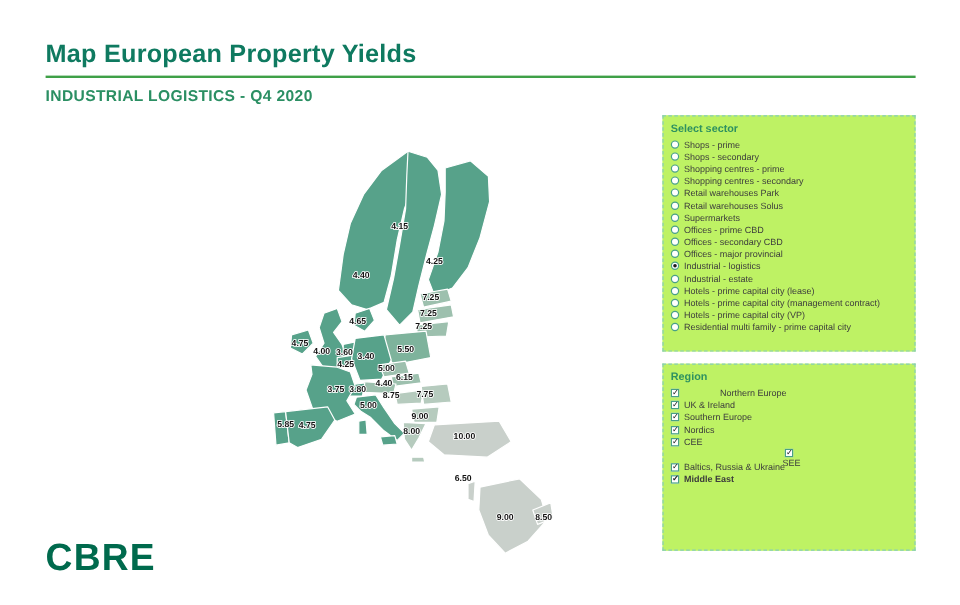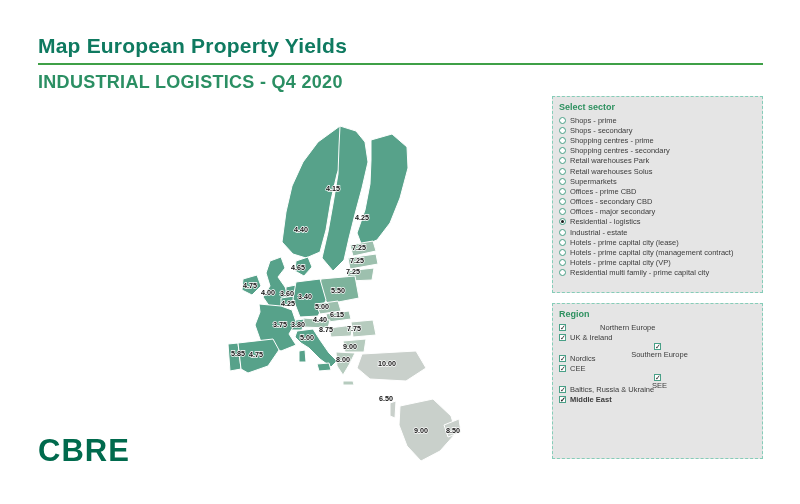--- a/index.html
+++ b/index.html
@@ -5,49 +5,49 @@
   * { margin:0; padding:0; box-sizing:border-box; }
   html,body { width:800px; height:504px; background:#ffffff; overflow:hidden;
               font-family:"Liberation Sans", sans-serif; }
   .stage { position:relative; width:800px; height:504px; background:#fff;padding-left:39px; }
 
   
   .title { position:absolute; left:38px; top:34px; font-size:21px; font-weight:bold;
            color:#0f7a60; letter-spacing:0.2px; }
   .rule  { position:absolute; left:38px; top:63px; width:725px; height:0;
            border-top:2px solid #3fa047; }
-  .subtitle { position:absolute; left:38px; top:72px; font-size:18px; font-weight:bold;
+  .subtitle { position:absolute; left:38px; top:72px; font-size:13px; font-weight:bold;
               color:#2b8f63; letter-spacing:0.3px; }
 
   
   .mapwrap { position:absolute; left:150px; top:120px; width:410px; height:370px; }
   .mapwrap svg { width:100%; height:100%; display:block; }
   .mapwrap path { stroke:#ffffff; stroke-width:1; stroke-linejoin:round; }
   .maplabel { font-size:7.2px; font-weight:bold; fill:#111111;
               paint-order:stroke; stroke:#ffffff; stroke-width:1.4px;
               text-anchor:middle; font-family:"Liberation Sans", sans-serif; }
 
   
   .panel { position:absolute; left:552px; width:211px; border:1px dashed #85cdb8;
-           background:#e5e5e5; padding:5px 6px 4px 6px; }
+           background:#bef264; padding:5px 6px 4px 6px; }
   .panel.sector { top:96px;  height:197px; }
   .panel.region { top:303px; height:156px; }
   .panel-title { font-size:9px; font-weight:bold; color:#2e9160; margin-bottom:3px; }
   .optrow { display:flex; align-items:center; height:10.2px; cursor:pointer; }
   .optrow .lbl { font-size:7.5px; color:#3c3c3c; margin-left:4px; white-space:nowrap; }
   .radio { width:7px; height:7px; border:1px solid #49a087; border-radius:50%;
            flex:0 0 7px; position:relative; background:#fff; }
   .radio.sel::after { content:''; position:absolute; left:1px; top:1px; width:3px;
            height:3px; border-radius:50%; background:#1a1a1a; }
   .check { width:7px; height:7px; border:1px solid #49a087; flex:0 0 7px;
            position:relative; background:#fff; font-size:7px; line-height:6px;
            color:#222; text-align:center; }
 
   
-  .logo { position:absolute; left:38px; top:433px; font-size:31px; font-weight:bold;
+  .logo { position:absolute; left:38px; top:447px; font-size:31px; font-weight:bold;
           color:#006a4d; letter-spacing:1px; transform:scaleY(1.02); }
 </style>
 </head>
 <body>
 
 <div class="stage">
 
   <div class="title">Map European Property Yields</div>
   <div class="rule"></div>
   <div class="subtitle">INDUSTRIAL LOGISTICS - Q4 2020</div>
@@ -156,25 +156,25 @@
         <div class="optrow">
           <span class="radio"></span>
           <span class="lbl">Offices - prime CBD</span>
         </div>
         <div class="optrow">
           <span class="radio"></span>
           <span class="lbl">Offices - secondary CBD</span>
         </div>
         <div class="optrow">
           <span class="radio"></span>
-          <span class="lbl">Offices - major secondary</span>
+          <span class="lbl">Offices - major provincial</span>
         </div>
         <div class="optrow">
           <span class="radio sel"></span>
-          <span class="lbl">Residential - logistics</span>
+          <span class="lbl">Industrial - logistics</span>
         </div>
         <div class="optrow">
           <span class="radio"></span>
           <span class="lbl">Industrial - estate</span>
         </div>
         <div class="optrow">
           <span class="radio"></span>
           <span class="lbl">Hotels - prime capital city (lease)</span>
         </div>
         <div class="optrow">
@@ -196,21 +196,21 @@
     <div class="panel-title">Region</div>
     <div id="region-list">
         <div class="optrow" style="height: 10.4px; gap: 30px;">
           <span class="check">✓</span>
           <span class="lbl">Northern Europe</span>
         </div>
         <div class="optrow" style="height: 10.4px;">
           <span class="check">✓</span>
           <span class="lbl">UK &amp; Ireland</span>
         </div>
-        <div class="optrow" style="height: 10.4px; flex-direction: column;">
+        <div class="optrow" style="height: 10.4px;">
           <span class="check">✓</span>
           <span class="lbl">Southern Europe</span>
         </div>
         <div class="optrow" style="height: 10.4px;">
           <span class="check">✓</span>
           <span class="lbl">Nordics</span>
         </div>
         <div class="optrow" style="height: 10.4px;">
           <span class="check">✓</span>
           <span class="lbl">CEE</span>

